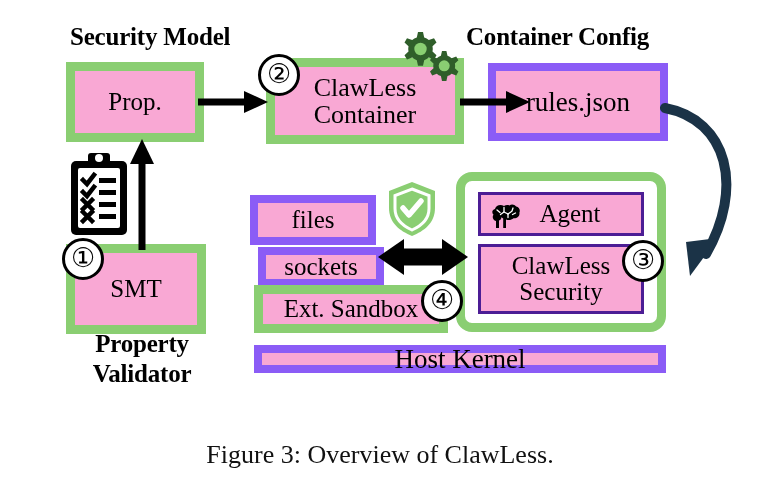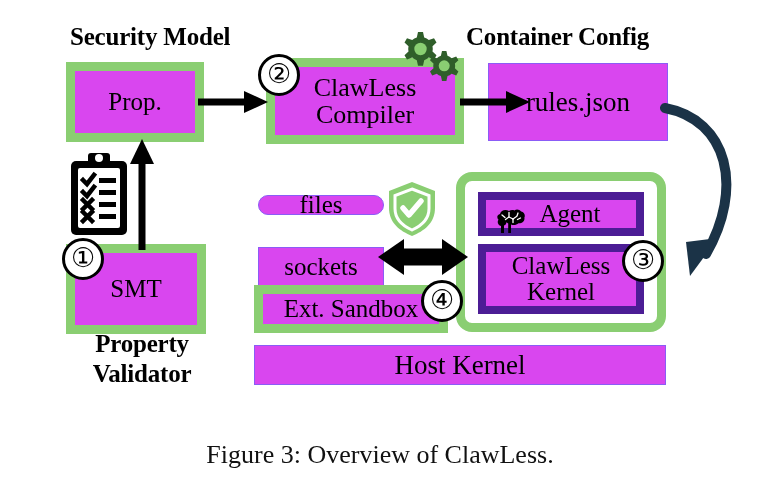--- a/index.html
+++ b/index.html
@@ -23,31 +23,31 @@
     font-weight: bold;
     font-size: 25px;
     color: #000000;
     white-space: nowrap;
     letter-spacing: -0.2px;
   }
 
   
   .box {
     box-sizing: border-box;
-    background: #d946ef;
+    background: #f9a8d4;
     display: flex;
     align-items: center;
     justify-content: center;
     text-align: left;
     color: #000000;
     line-height: 1.05;
   }
   .box-green { border: 9px solid #8ACE72; }
-  .box-navy  { border: 1px solid #8b5cf6; }
-  .box-navy-thin { border: 8px solid #4c1d95; }
+  .box-navy  { border: 8px solid #8b5cf6; }
+  .box-navy-thin { border: 3px solid #4c1d95; }
 
   .t22 { font-size: 25px; }
   .t24 { font-size: 27px; }
 
   
   .container-green {
     box-sizing: border-box;
     border: 9px solid #8ACE72;
     border-radius: 16px;
     background: #ffffff;
@@ -136,21 +136,21 @@
 
   <div class="abs" style="left:198px; top:84px; width:72px; height:36px; z-index:30;">
     <svg width="72" height="36" viewBox="0 0 72 36">
       <line x1="0" y1="18" x2="50" y2="18" stroke="#000000" stroke-width="7"></line>
       <polygon points="70,18 46,7 46,29" fill="#000000"></polygon>
     </svg>
   </div>
 
   <div class="abs box box-green" style="left:266px; top:58px; width:198px; height:86px; flex-direction:column; font-size:26px;">
     <span>ClawLess</span>
-    <span>Compiler</span>
+    <span>Container</span>
   </div>
   <div class="abs step" style="left:258px; top:54px; width:42px; height:42px;">②</div>
 
   <div class="abs" style="left:392px; top:28px; width:72px; height:62px; z-index:35;">
     <svg width="72" height="62" viewBox="0 0 72 62">
       <g fill="#2F5E2A">
         <path d="M26 4 l5 0 l1.2 5.4 a13 13 0 0 1 4.6 2.7 l5.2-1.9 l2.5 4.3 l-4 3.7 a13 13 0 0 1 0 5.3 l4 3.7 l-2.5 4.3 l-5.2-1.9 a13 13 0 0 1-4.6 2.7 l-1.2 5.4 l-5 0 l-1.2-5.4 a13 13 0 0 1-4.6-2.7 l-5.2 1.9 l-2.5-4.3 l4-3.7 a13 13 0 0 1 0-5.3 l-4-3.7 l2.5-4.3 l5.2 1.9 a13 13 0 0 1 4.6-2.7 z"></path>
         <circle cx="28.5" cy="21" r="6.2" fill="#8ACE72"></circle>
         <path d="M50 23 l4.4 0 l1.1 4.8 a11.5 11.5 0 0 1 4.1 2.4 l4.6-1.7 l2.2 3.8 l-3.5 3.3 a11.5 11.5 0 0 1 0 4.7 l3.5 3.3 l-2.2 3.8 l-4.6-1.7 a11.5 11.5 0 0 1-4.1 2.4 l-1.1 4.8 l-4.4 0 l-1.1-4.8 a11.5 11.5 0 0 1-4.1-2.4 l-4.6 1.7 l-2.2-3.8 l3.5-3.3 a11.5 11.5 0 0 1 0-4.7 l-3.5-3.3 l2.2-3.8 l4.6 1.7 a11.5 11.5 0 0 1 4.1-2.4 z"></path>
         <circle cx="52.2" cy="37.8" r="5.5" fill="#8ACE72"></circle>
@@ -169,21 +169,21 @@
     <span>rules.json</span>
   </div>
 
   <div class="abs" style="left:640px; top:90px; width:118px; height:200px; z-index:25;">
     <svg width="118" height="200" viewBox="0 0 118 200">
       <path d="M25 18 C 88 30, 104 98, 66 164" stroke="#1B3347" stroke-width="10" fill="none" stroke-linecap="round"></path>
       <polygon points="50,186 78,148 46,152" fill="#1B3347"></polygon>
     </svg>
   </div>
 
-  <div class="abs box box-navy t22" style="left:258px; top:195px; width:126px; height:20px;border-radius:11px;">
+  <div class="abs box box-navy t22" style="left:250px; top:195px; width:126px; height:50px;">
     <span>files</span>
   </div>
 
   <div class="abs box box-navy t22" style="left:258px; top:239px; width:126px; height:40px;margin-top:8px;">
     <span>sockets</span>
   </div>
 
   <div class="abs box box-green t22" style="left:254px; top:285px; width:194px; height:48px;">
     <span>Ext. Sandbox</span>
   </div>
@@ -223,25 +223,25 @@
           <path d="M22 4 L21 7"></path>
           <path d="M24.5 9 L21.5 10.5"></path>
         </g>
       </svg>
     </span>
     <span style="margin-left:18px;">Agent</span>
   </div>
 
   <div class="abs box box-navy-thin" style="left:478px; top:244px; width:166px; height:70px; flex-direction:column; font-size:25px;">
     <span>ClawLess</span>
-    <span>Kernel</span>
+    <span>Security</span>
   </div>
   <div class="abs step" style="left:622px; top:240px; width:42px; height:42px;">③</div>
 
-  <div class="abs box box-navy t24" style="left:254px; top:345px; width:412px; height:40px;">
+  <div class="abs box box-navy t24" style="left:254px; top:345px; width:412px; height:28px;">
     <span>Host Kernel</span>
   </div>
 
   <div class="abs" style="left:0; top:440px; width:760px;">
     <div class="caption">Figure 3: Overview of ClawLess.</div>
   </div>
 
 </div>
 
 </body></html>

